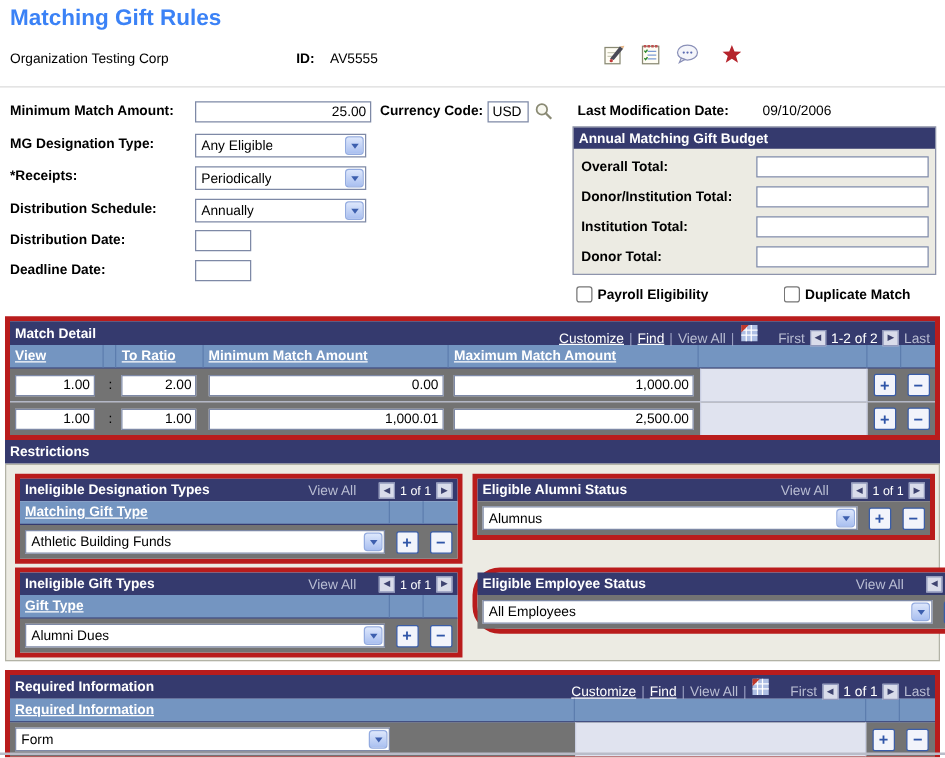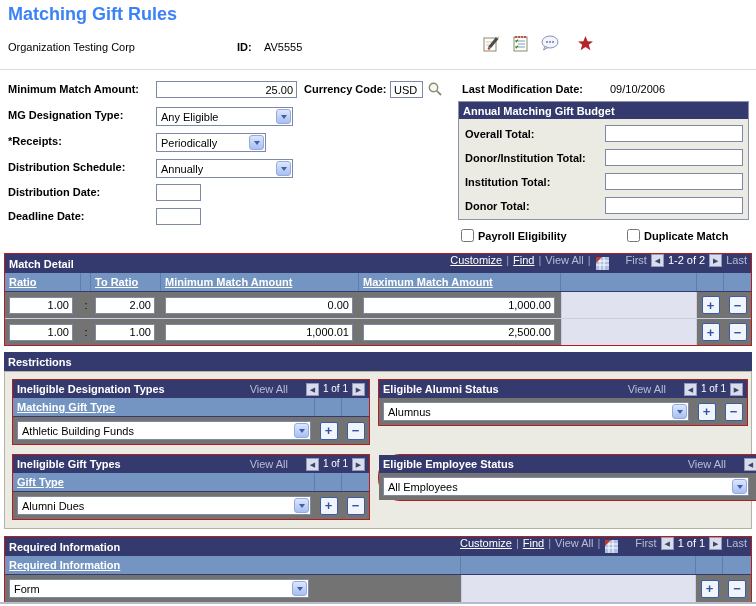--- a/index.html
+++ b/index.html
@@ -11,24 +11,24 @@
   .title{font-size:18px;font-weight:bold;color:#3b82f6;margin:0;}
   .hrline{height:1px;background:#dcdcdc;}
   .ps-input{height:17px;border:1px solid #7e89a6;background:#fff;font:11px "Liberation Sans",sans-serif;padding:0 3px;box-sizing:border-box;color:#000;}
   .right{text-align:right;}
   .ps-select{height:19px;border:1px solid #7e89a6;background:#fff;display:flex;align-items:center;justify-content:space-between;box-sizing:border-box;padding-left:4px;cursor:default;}
   .sel-text{white-space:nowrap;overflow:hidden;}
   .sel-arrow{flex:0 0 15px;width:15px;height:15px;margin:1px;border-radius:3px;background:linear-gradient(#dde7fc,#a9bff0);border:1px solid #93abe0;display:flex;align-items:center;justify-content:center;box-sizing:border-box;}
   .sel-arrow::after{content:"";border-left:3px solid transparent;border-right:3px solid transparent;border-top:4px solid #3d5fae;}
   .groupbox{position:absolute;border:1px solid #8e94ac;background:#ecebe3;box-sizing:border-box;}
   .groupbox .ghdr{height:17px;background:#353a6e;color:#fff;font-weight:bold;display:flex;align-items:center;padding:0 4px;}
-  .gridbox{position:absolute;border:1px solid #b91c1c;box-sizing:border-box;background:#f6f7fb;}
+  .gridbox{position:absolute;border:4px solid #b91c1c;box-sizing:border-box;background:#f6f7fb;}
   .gtitle{height:19px;background:#353a6e;color:#fff;display:flex;align-items:center;justify-content:space-between;padding:0 4px;box-sizing:border-box;}
   .gtitle .t{font-weight:bold;}
-  .gtools{display:flex;align-items:flex-start;gap:4px;}
+  .gtools{display:flex;align-items:flex-end;gap:4px;}
   .ghead{display:flex;background:#7495c1;border-bottom:1px solid #353a6e;}
   .hc{height:18px;display:flex;align-items:center;padding:0 4px;border-right:1px solid #5c7dae;box-sizing:border-box;}
   .hc:last-child{border-right:none;}
   .hlink{color:#fff;font-weight:bold;text-decoration:underline;cursor:pointer;white-space:nowrap;}
   .grow{display:flex;background:#737373;border-bottom:1px solid #c9cee2;}
   .grow:last-child{border-bottom:none;}
   .gc{display:flex;align-items:center;box-sizing:border-box;padding:0 4px;}
   .center{justify-content:center;}
   .filler{background:#e0e3ef;border-left:1px solid #c9cee2;border-right:1px solid #c9cee2;}
   .pm{width:18px;height:18px;border:1px solid #3a5da8;background:#f2f4fb;color:#2f55a8;font-weight:bold;font-size:13px;line-height:1;display:flex;align-items:center;justify-content:center;cursor:pointer;border-radius:2px;padding:0;font-family:"Liberation Sans",sans-serif;}
@@ -101,21 +101,21 @@
     </svg>
   </span>
 
   <span class="abs lbl" style="left:8px;top:109px;">MG Designation Type:</span>
   <div class="abs ps-select" style="left:156px;top:107px;width:137px;">
     <span class="sel-text">Any Eligible</span>
     <span class="sel-arrow"></span>
   </div>
 
   <span class="abs lbl" style="left:8px;top:135px;">*Receipts:</span>
-  <div class="abs ps-select" style="left:156px;top:133px;width:110px;">
+  <div class="abs ps-select" style="left:156px;top:133px;width:137px;">
     <span class="sel-text">Periodically</span>
     <span class="sel-arrow"></span>
   </div>
 
   <span class="abs lbl" style="left:8px;top:161px;">Distribution Schedule:</span>
   <div class="abs ps-select" style="left:156px;top:159px;width:137px;">
     <span class="sel-text">Annually</span>
     <span class="sel-arrow"></span>
   </div>
 
@@ -167,21 +167,21 @@
         </span>
         <span class="dim" style="margin-left:12px;">First</span>
         <button class="navbtn">◀</button>
         <span class="rangetxt">1-2 of 2</span>
         <button class="navbtn">▶</button>
         <span class="dim">Last</span>
       </span>
     </div>
     <div class="ghead">
       <span class="hc" style="width:76px;">
-          <a class="hlink">Ratio</a>
+          <a class="hlink">View</a>
         </span>
       <span class="hc" style="width:10px;"></span>
       <span class="hc" style="width:70px;">
           <a class="hlink">To Ratio</a>
         </span>
       <span class="hc" style="width:198px;">
           <a class="hlink">Minimum Match Amount</a>
         </span>
       <span class="hc" style="width:202px;">
           <a class="hlink">Maximum Match Amount</a>

